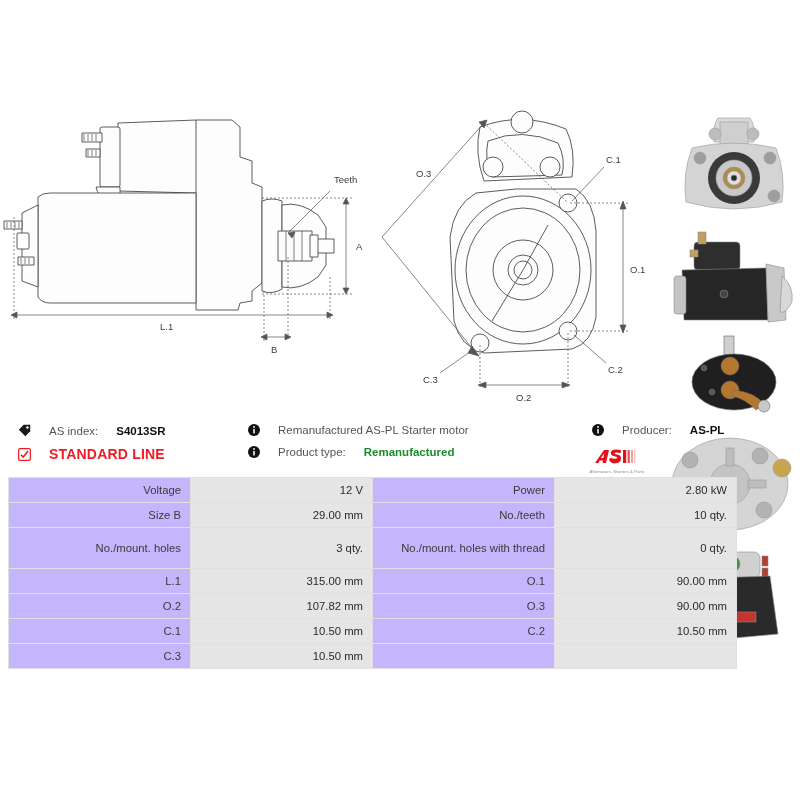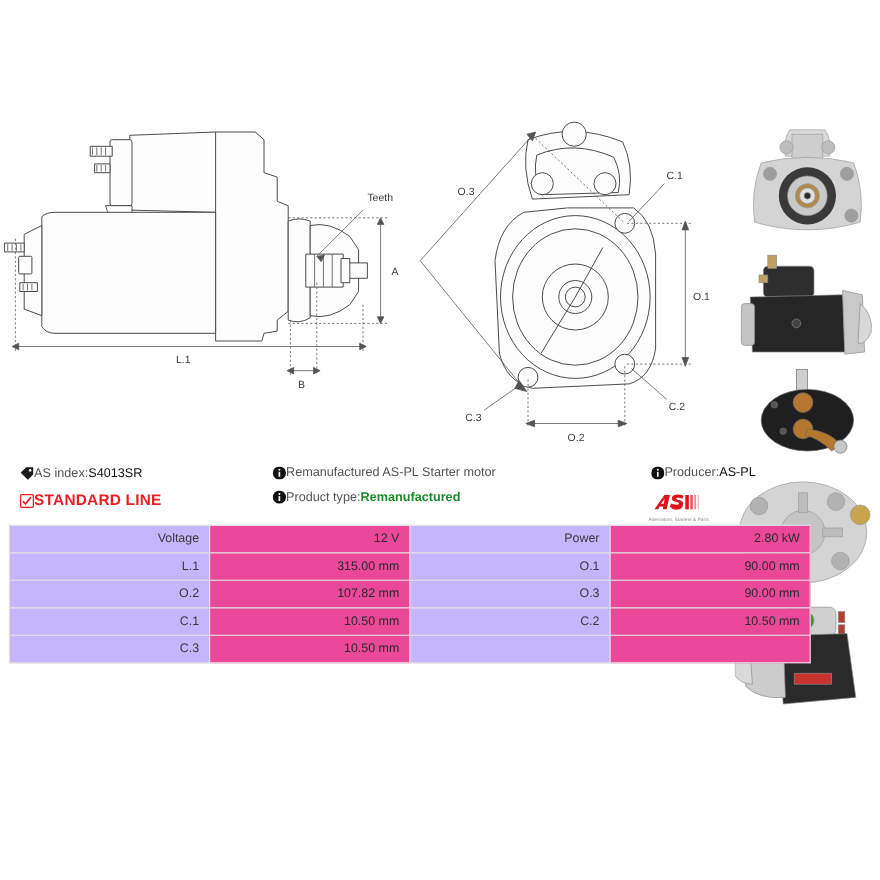--- a/index.html
+++ b/index.html
@@ -52,33 +52,33 @@
 
   
   .inforow {
     position: absolute;
     left: 0; top: 420px;
     width: 668px; height: 52px;
   }
   .info-line {
     position: absolute;
     display: flex;
-    align-items: flex-end;
-    gap: 0;
+    align-items: center;
+    gap: 18px;
     font-size: 11.5px;
     white-space: nowrap;
   }
   .info-col1 { left: 18px; }
   .info-col2 { left: 248px; }
   .info-col3 { left: 548px; padding-left: 44px; }
   .line-a { top: 4px; }
   .line-b { top: 26px; }
 
   .lbl-muted { color: #555; }
-  .val-strong { color: #111; font-weight: normal; }
+  .val-strong { color: #111; font-weight: bold; }
   .val-green { color: #1a8b2b; font-weight: bold; }
   .std-line {
     color: #ee1c24;
     font-weight: bold;
     font-size: 14px;
     letter-spacing: .2px;
   }
 
   .icon { display: inline-block; line-height: 0; flex: 0 0 auto; }
 
@@ -112,21 +112,21 @@
     height: 14px;
     vertical-align: middle;
   }
   .spec-table td.k {
     background: #c4b5fd;
     text-align: right;
     color: #3b3b3b;
     width: 163px;
   }
   .spec-table td.v {
-    background: #ec4899;
+    background: #e5e5e5;
     text-align: right;
     color: #2b2b2b;
     width: 163px;
   }
   .spec-table tr.tall td { height: 30px; }
   .spec-table td.k.wrap { white-space: normal; line-height: 1.25; }
 </style>
 </head>
 <body>
 
@@ -453,20 +453,32 @@
 
   <table class="spec-table">
     <tbody>
       <tr>
         <td class="k">Voltage</td>
         <td class="v">12 V</td>
         <td class="k">Power</td>
         <td class="v">2.80 kW</td>
       </tr>
       <tr>
+        <td class="k">Size B</td>
+        <td class="v">29.00 mm</td>
+        <td class="k">No./teeth</td>
+        <td class="v">10 qty.</td>
+      </tr>
+      <tr class="tall">
+        <td class="k">No./mount. holes</td>
+        <td class="v">3 qty.</td>
+        <td class="k wrap">No./mount. holes with thread</td>
+        <td class="v">0 qty.</td>
+      </tr>
+      <tr>
         <td class="k">L.1</td>
         <td class="v">315.00 mm</td>
         <td class="k">O.1</td>
         <td class="v">90.00 mm</td>
       </tr>
       <tr>
         <td class="k">O.2</td>
         <td class="v">107.82 mm</td>
         <td class="k">O.3</td>
         <td class="v">90.00 mm</td>

